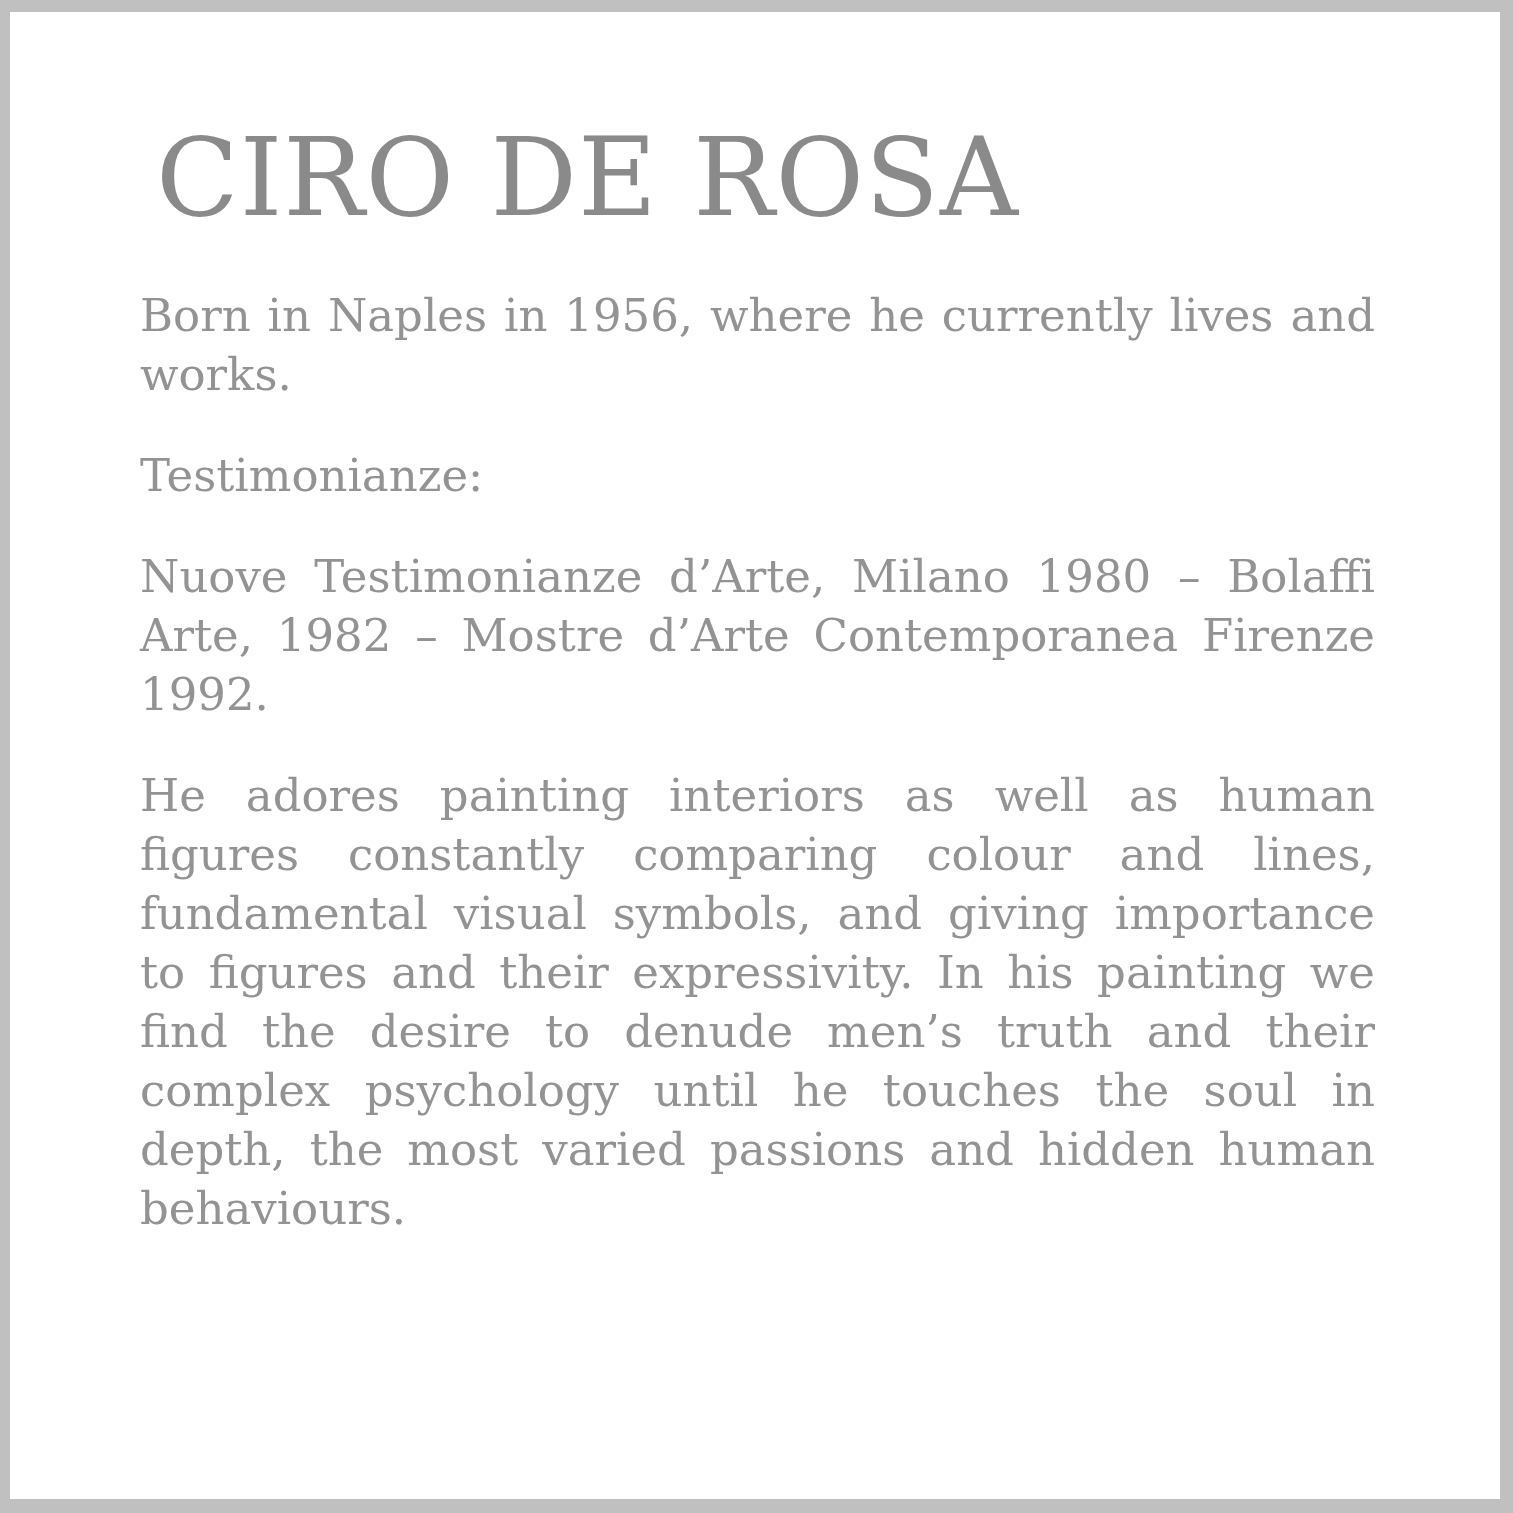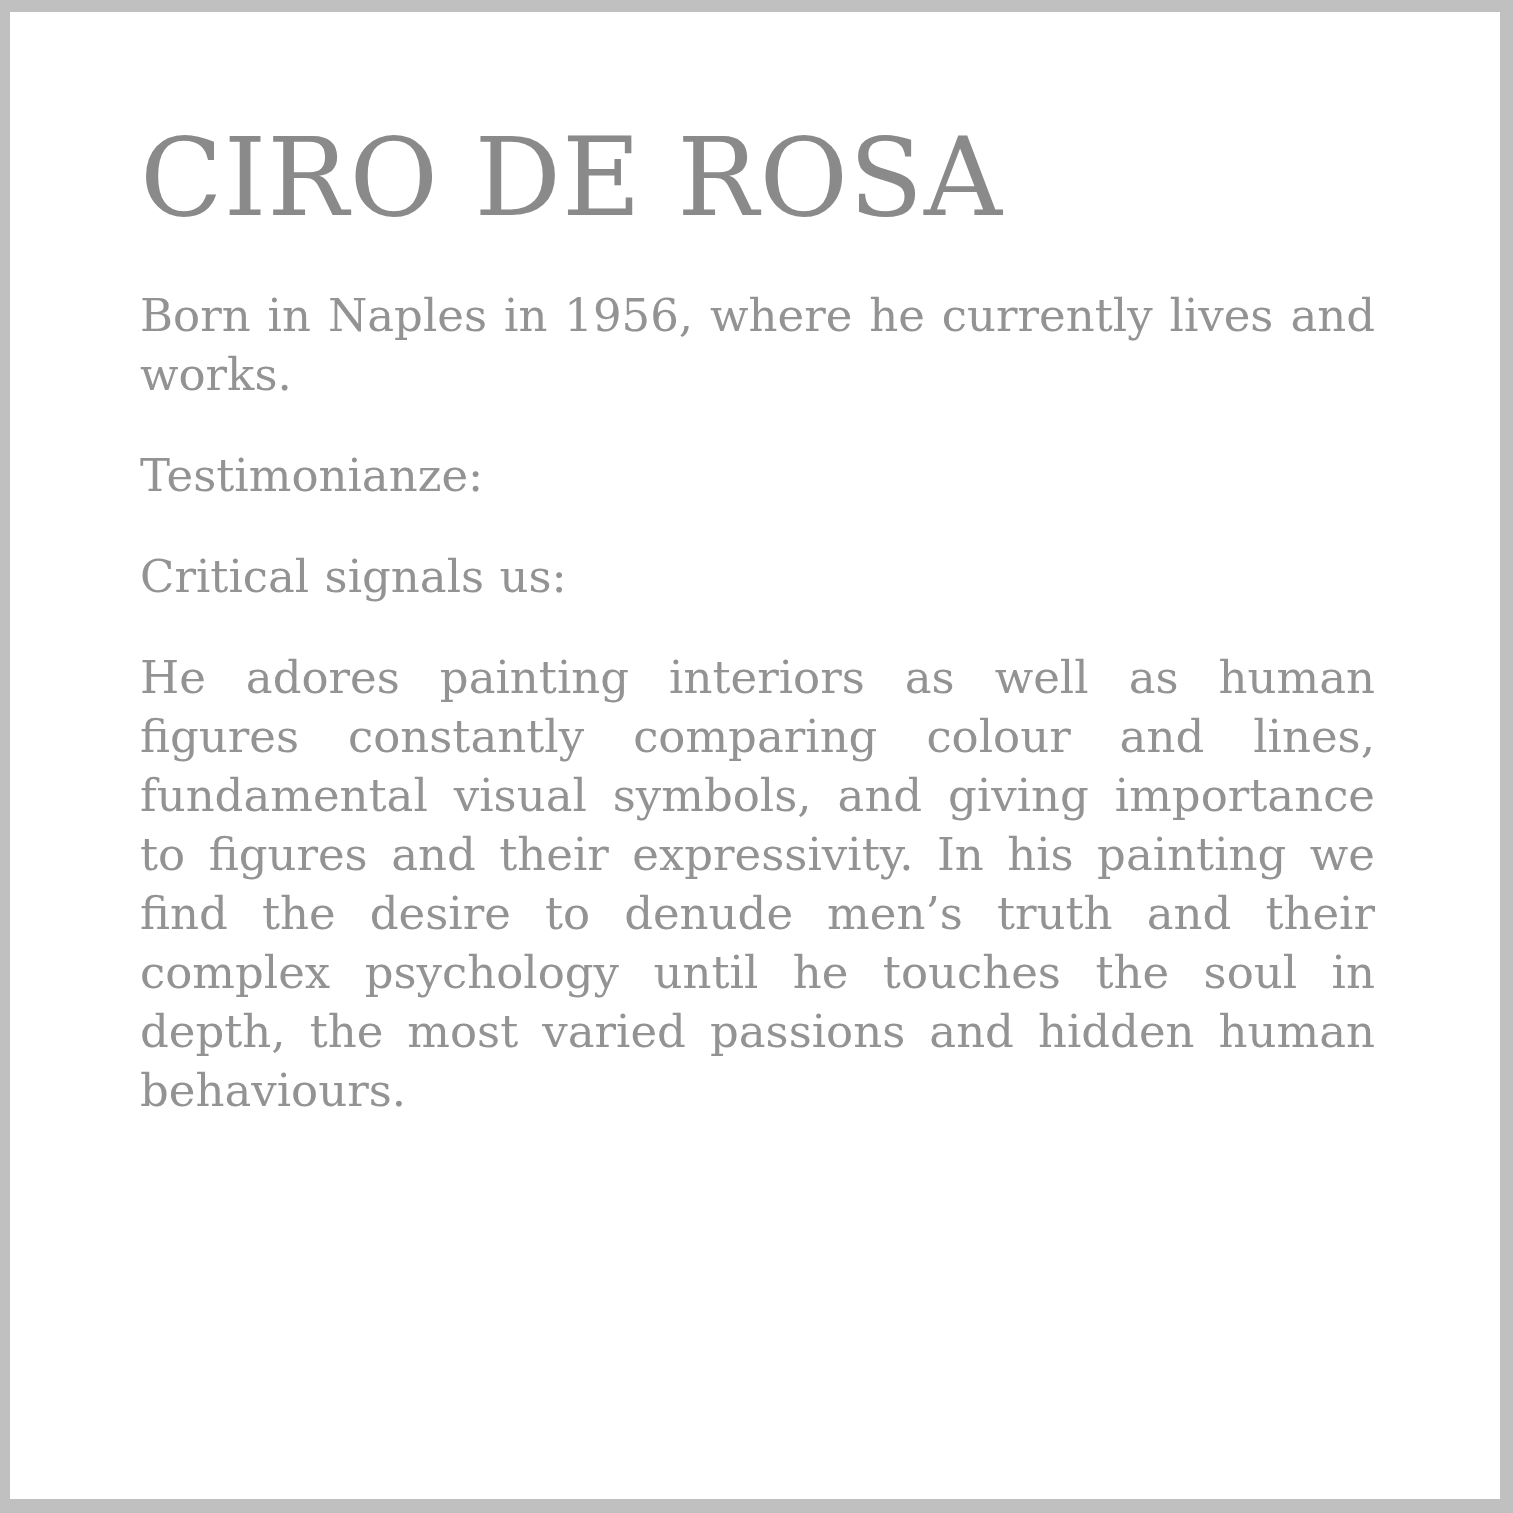--- a/index.html
+++ b/index.html
@@ -16,21 +16,21 @@
     border-color: #c0c0c0;
     border-width: 12px 13px 14px 10px;
     overflow: hidden;
   }
   .article {
     box-sizing: border-box;
     padding: 96px 125px 0 130px;
     font-family: "DejaVu Serif", "Liberation Serif", serif;
   }
   .page-title {
-    margin: 0 0 38px 0;
+    margin: 0 0 38px 16px;
     font-family: "DejaVu Serif", "Liberation Serif", serif;
     font-size: 108px;
     font-weight: 400;
     line-height: 1.3;
     color: #8a8a8a;
     letter-spacing: 1px;
     white-space: nowrap;
   }
   .body-text {
     margin: 12px 0 42px 0;
@@ -45,18 +45,18 @@
 <body>
 
 <div class="page-frame">
   <main class="article">
     <h1 class="page-title">CIRO DE ROSA</h1>
 
     <p class="body-text">Born in Naples in 1956, where he currently lives and works.</p>
 
     <p class="body-text">Testimonianze:</p>
 
+    <p class="body-text">Nuove Testimonianze d’Arte, Milano 1980 – Bolaffi Arte, 1982 – Mostre d’Arte Contemporanea Firenze 1992.</p>
 
-    <p class="body-text">Critical signals us:</p>
 
     <p class="body-text">He adores painting interiors as well as human figures constantly comparing colour and lines, fundamental visual symbols, and giving importance to figures and their expressivity. In his painting we find the desire to denude men’s truth and their complex psychology until he touches the soul in depth, the most varied passions and hidden human behaviours.</p>
   </main>
 </div>
 
 </body></html>

